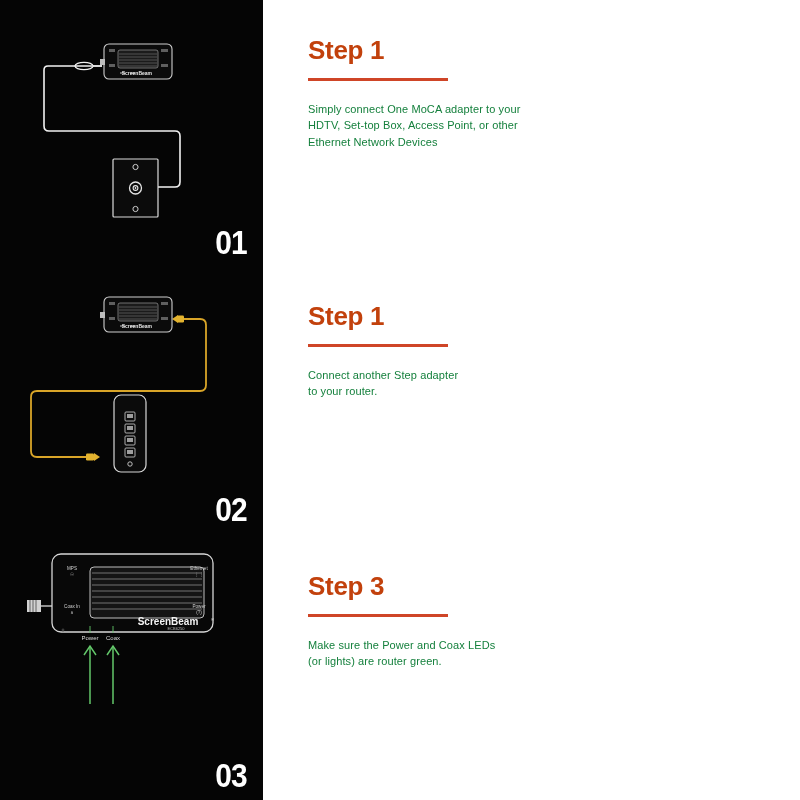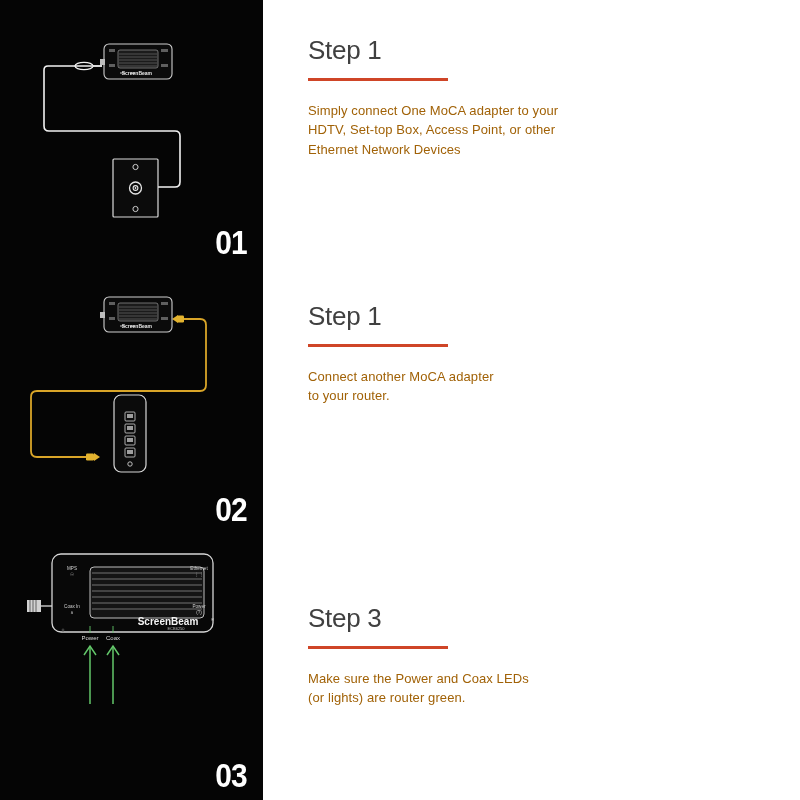--- a/index.html
+++ b/index.html
@@ -53,39 +53,39 @@
   
   .content-col {
     position: relative;
     width: 537px; height: 800px;
     background: #ffffff;
     flex: 0 0 537px;
   }
   .step-block { position: absolute; left: 45px; width: 450px; }
   .step-block.s1 { top: 36px; }
   .step-block.s2 { top: 302px; }
-  .step-block.s3 { top: 572px; margin-top: 32px; }
+  .step-block.s3 { top: 572px; }
 
   .step-title {
     font-size: 26px;
-    font-weight: normal;
-    color: #404040;
+    font-weight: bold;
+    color: #c2410c;
     letter-spacing: -0.3px;
     line-height: 1.1;
   }
   .step-rule {
     margin-top: 13px;
     width: 140px; height: 3px;
     background: #cf4527;
   }
   .step-body {
     margin-top: 20px;
-    font-size: 13px;
+    font-size: 11px;
     line-height: 1.52;
-    color: #a16207;
+    color: #15803d;
     letter-spacing: 0.1px;
     white-space: pre-line;
   }
 </style>
 </head>
 <body>
 
 <div class="page">
 
   <div class="illus-col">
@@ -267,21 +267,21 @@
       <div class="step-title">Step 1</div>
       <div class="step-rule"></div>
       <div class="step-body">Simply connect One MoCA adapter to your
 HDTV, Set-top Box, Access Point, or other
 Ethernet Network Devices</div>
     </div>
 
     <div class="step-block s2">
       <div class="step-title">Step 1</div>
       <div class="step-rule"></div>
-      <div class="step-body">Connect another MoCA adapter
+      <div class="step-body">Connect another Step adapter
 to your router.</div>
     </div>
 
     <div class="step-block s3">
       <div class="step-title">Step 3</div>
       <div class="step-rule"></div>
       <div class="step-body">Make sure the Power and Coax LEDs
 (or lights) are router green.</div>
     </div>
 

